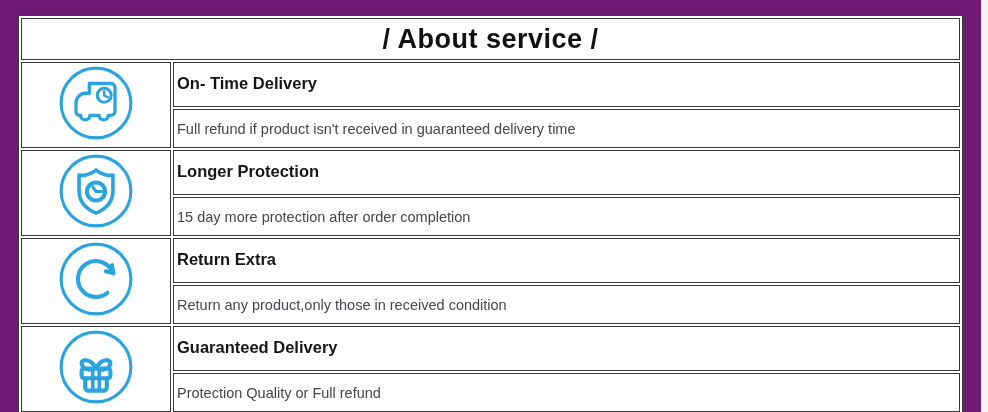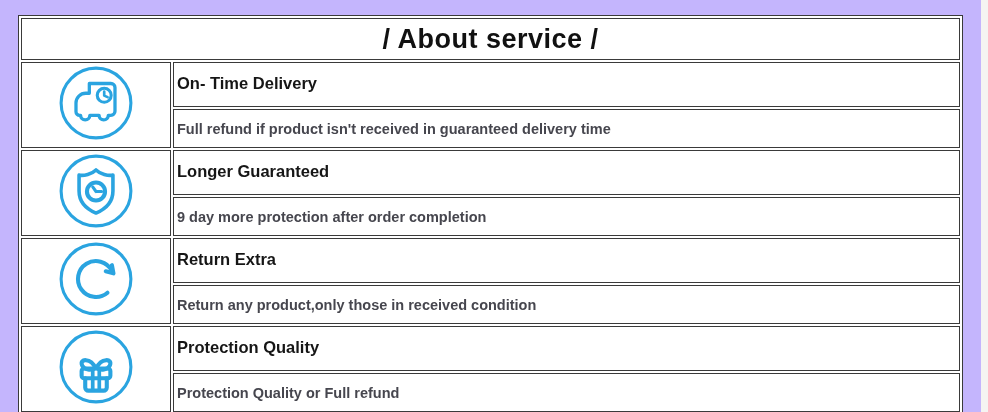--- a/index.html
+++ b/index.html
@@ -5,21 +5,21 @@
   html, body {
     margin: 0;
     padding: 0;
     background: #ffffff;
     width: 988px;
     height: 412px;
     overflow: hidden;
     font-family: "Liberation Sans", "DejaVu Sans", sans-serif;
     position: relative;
   }
-  .page { position: relative; width: 988px; height: 412px; background: #c4b5fd; }
+  .page { position: relative; width: 988px; height: 412px; background: #701a75; }
 
   table.service-table {
     position: absolute;
     left: 18px;
     top: 15px;
     width: 945px;
     border-collapse: separate;
     border-spacing: 2px;
     border: 1px solid var(--border, #3a3a3a);
     background: #fff;
@@ -45,21 +45,21 @@
     height: 39px;
     padding: 0 4px 2px 3px;
     font-size: 16.5px;
     font-weight: bold;
     color: var(--title_text, #161616);
   }
   td.cell-desc {
     height: 35px;
     padding: 0 4px 0 3px;
     font-size: 14.5px;
-    font-weight: 700;
+    font-weight: 400;
     color: var(--desc_text, #46464e);
   }
   td.cell-icon { text-align: center; }
   .icon-wrap {
     display: inline-block;
     width: 78px;
     height: 78px;
     color: var(--accent, #2aa4e0);
     line-height: 0;
   }
@@ -110,24 +110,24 @@
         <td class="cell-icon" rowspan="2">
           <span class="icon-wrap">
             <svg viewBox="0 0 76 76" fill="none" stroke="currentColor" stroke-linecap="round" stroke-linejoin="round">
               <circle cx="38" cy="38" r="34" stroke-width="3"></circle>
               <path stroke-width="3.5" d="M38 17.5 C34 21.5 26 23.5 21.5 22.5 V38 C21.5 49 28.5 55.5 38 59.5 C47.5 55.5 54.5 49 54.5 38 V22.5 C50 23.5 42 21.5 38 17.5 Z"></path>
               <circle cx="38" cy="38.5" r="8.8" stroke-width="4"></circle>
               <path stroke-width="3" d="M38 38.5 L34.8 34 M38 38.5 H43.5"></path>
             </svg>
           </span>
         </td>
-        <td class="cell-title">Longer Guaranteed</td>
+        <td class="cell-title">Longer Protection</td>
       </tr>
       <tr>
-        <td class="cell-desc">9 day more protection after order completion</td>
+        <td class="cell-desc">15 day more protection after order completion</td>
       </tr>
 
       <tr>
         <td class="cell-icon" rowspan="2">
           <span class="icon-wrap">
             <svg viewBox="0 0 76 76" fill="none" stroke="currentColor" stroke-linecap="round" stroke-linejoin="round">
               <circle cx="38" cy="38" r="34" stroke-width="3"></circle>
               <path stroke-width="4" d="M49.2 51.4 A17.5 17.5 0 1 1 53.4 29.8"></path>
               <path stroke-width="4" d="M47.5 30.5 L55 32.5 L53.5 24.5"></path>
             </svg>
@@ -145,21 +145,21 @@
             <svg viewBox="0 0 76 76" fill="none" stroke="currentColor" stroke-linecap="round" stroke-linejoin="round">
               <circle cx="38" cy="38" r="34" stroke-width="3"></circle>
               <path stroke-width="4" d="M37.5 39 C33 29 21.5 29.5 24.5 36.5 C26.5 41 33.5 41.5 37.5 39 Z"></path>
               <path stroke-width="4" d="M38.5 39 C43 29 54.5 29.5 51.5 36.5 C49.5 41 42.5 41.5 38.5 39 Z"></path>
               <rect x="24" y="39.5" width="28" height="9.5" rx="2.5" stroke-width="4"></rect>
               <path stroke-width="4" d="M27.5 49 V58 a3 3 0 0 0 3 3 h15 a3 3 0 0 0 3 -3 V49"></path>
               <path stroke-width="3.6" d="M34.8 40 V60.5 M41.2 40 V60.5"></path>
             </svg>
           </span>
         </td>
-        <td class="cell-title">Protection Quality</td>
+        <td class="cell-title">Guaranteed Delivery</td>
       </tr>
       <tr>
         <td class="cell-desc">Protection Quality or Full refund</td>
       </tr>
     </tbody>
   </table>
 
   <div class="edge-strip"></div>
 </div>
 

